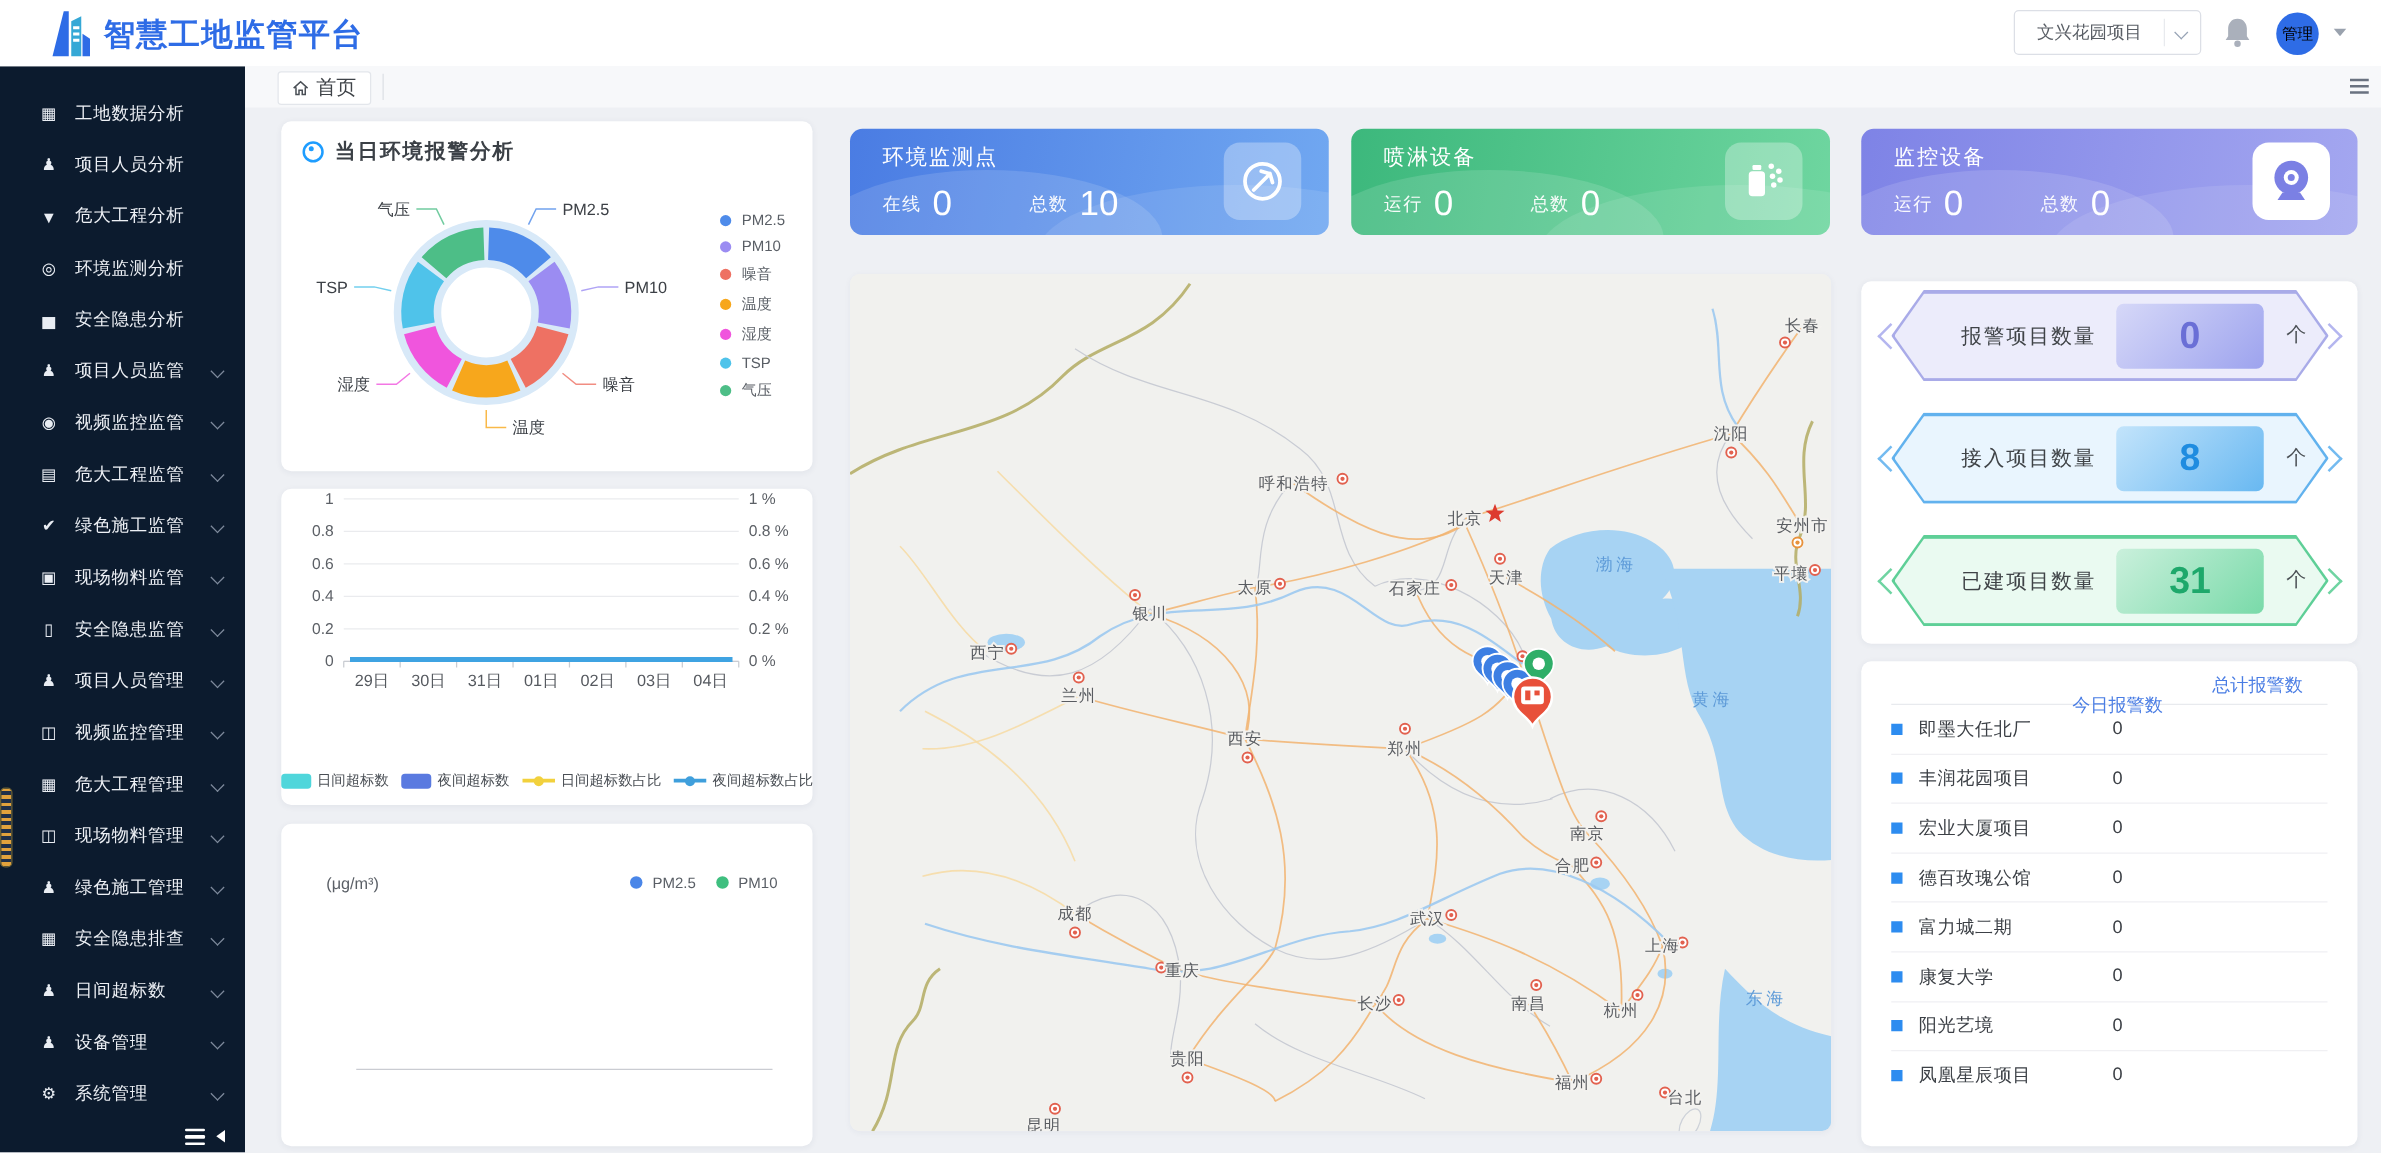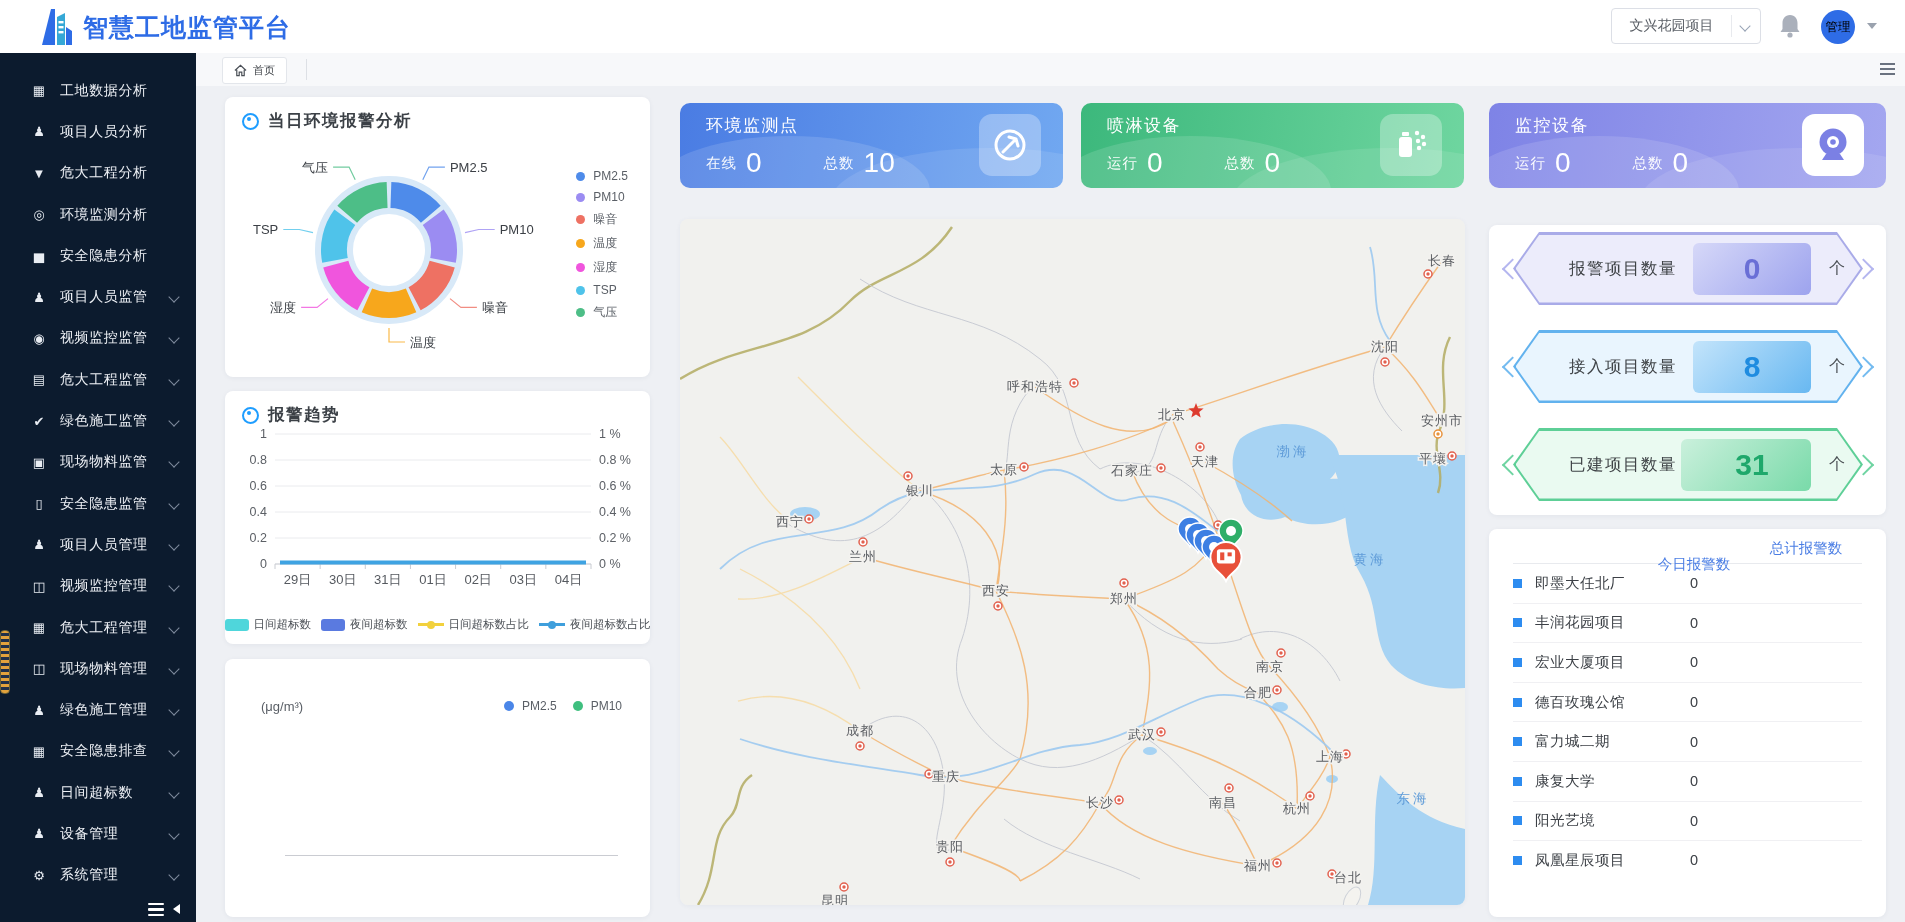--- a/index.html
+++ b/index.html
@@ -34,21 +34,21 @@
   #side-stripe{position:absolute;left:0;top:577px;width:8px;height:62px;border:1px solid #6b6136;border-radius:4px;
       background:repeating-linear-gradient(0deg,#e2a23c 0 3px,#20304a 3px 6px);}
   #collapse-btn{position:absolute;right:16px;bottom:6px;display:flex;align-items:center;gap:4px;cursor:pointer;}
   #collapse-btn .bars{display:flex;flex-direction:column;gap:3px;}
   #collapse-btn .bars i{display:block;width:16px;height:2.5px;background:#fff;border-radius:1px;}
   #collapse-btn .tri{width:0;height:0;border:5px solid transparent;border-right:7px solid #fff;}
 
   
   #crumbbar{position:absolute;left:196px;top:53px;right:0;height:33px;background:#f7f8fa;z-index:4;}
   #home-tab{position:absolute;left:26px;top:4px;height:25px;background:#fff;border:1px solid #e3e6eb;
-      border-radius:3px;display:flex;align-items:center;gap:6px;padding:0 11px;font-size:11px;color:#3f4348;cursor:pointer;}
+      border-radius:3px;display:flex;align-items:center;gap:6px;padding:0 11px;font-size:16px;color:#3f4348;cursor:pointer;}
   #crumb-div{position:absolute;left:110px;top:6px;width:1px;height:21px;background:#dde0e5;}
   #crumb-menu{position:absolute;right:10px;top:10px;display:flex;flex-direction:column;gap:3px;cursor:pointer;}
   #crumb-menu i{display:block;width:15px;height:2px;background:#6a7widthsee;background:#6a7280;}
 
   
   #main{position:absolute;left:196px;top:86px;right:0;bottom:0;}
   .card{position:absolute;background:#fff;border-radius:8px;box-shadow:0 1px 5px rgba(30,50,90,.06);}
   .card-title{display:flex;align-items:center;gap:9px;padding:13px 18px 0 17px;}
   .bullseye{width:13px;height:13px;border:2.5px solid #1e9dff;border-radius:50%;position:relative;flex:none;}
   .bullseye::after{content:'';position:absolute;left:2.5px;top:2.5px;width:4px;height:4px;border-radius:50%;background:#1e9dff;}
@@ -110,21 +110,21 @@
   .hexwrap .hcontent{position:absolute;inset:0;display:flex;align-items:center;z-index:2;}
   .hlabel{font-size:16.5px;color:#3f4347;letter-spacing:1.5px;margin-left:56px;flex:1;}
   .vbox{width:118px;height:52px;border-radius:6px;display:flex;align-items:center;justify-content:center;
       font-size:30px;font-weight:700;flex:none;}
   .hunit{width:52px;text-align:center;font-size:16px;color:#4a4f54;flex:none;}
   .hside{position:absolute;top:50%;width:13px;height:13px;z-index:1;}
   .hside.l{left:-8px;transform:translateY(-50%) rotate(45deg);border-left:2.5px solid;border-bottom:2.5px solid;}
   .hside.r{right:-8px;transform:translateY(-50%) rotate(225deg);border-left:2.5px solid;border-bottom:2.5px solid;}
   #hex-0 .hex{background:#a9abe8;} #hex-0 .hex-in{background:#ececfb;} #hex-0 .vbox{background:linear-gradient(135deg,#d6d8f8,#9da3ee);color:#6a6fd6;} #hex-0 .hside{border-color:#b4b6ef;}
   #hex-1 .hex{background:#62b2ee;} #hex-1 .hex-in{background:#e9f5fe;} #hex-1 .vbox{background:linear-gradient(135deg,#c3e4fb,#68b8f1);color:#1f8ce0;} #hex-1 .hside{border-color:#74bbf0;}
-  #hex-2 .hex{background:#5ecf97;} #hex-2 .hex-in{background:#eafaf1;} #hex-2 .vbox{background:linear-gradient(135deg,#caf0dc,#79daa9);color:#1ea86b;padding-left:12px;} #hex-2 .hside{border-color:#6fd4a2;}
+  #hex-2 .hex{background:#5ecf97;} #hex-2 .hex-in{background:#eafaf1;} #hex-2 .vbox{background:linear-gradient(135deg,#caf0dc,#79daa9);color:#1ea86b;} #hex-2 .hside{border-color:#6fd4a2;}
 
   
   #stats-card{left:1293px;top:443px;width:397px;height:388px;}
   #stats-head{position:relative;height:30px;margin:4px 24px 0 24px;border-bottom:1px solid #e8eaee;}
   #stats-head span{position:absolute;top:6px;width:110px;text-align:center;font-size:14.5px;color:#4a7de4;cursor:pointer;}
   #col-today{left:126px;margin-top:16px;} #col-total{left:238px;}
   .trow{position:relative;height:38.6px;margin:0 24px;border-bottom:1px solid #f0f0f3;display:flex;align-items:center;}
   .trow:last-child{border-bottom:none;}
   .sq{width:9px;height:9px;background:#2d8cf0;margin-right:13px;flex:none;}
   .pname{font-size:14.5px;color:#3c4046;letter-spacing:.5px;}
@@ -344,24 +344,20 @@
           <span>TSP</span>
         </div>
         <div class="dleg">
           <i style="background:#4dbe87"></i>
           <span>气压</span>
         </div>
       </div>
   </div>
 
   <div class="card" id="card-trend">
-    <div class="card-title">
-      <span class="bullseye"></span>
-      <span class="title-text">报警趋势</span>
-    </div>
     <svg id="trend-svg" width="425" height="172" viewBox="0 0 425 172">
         <line x1="50" y1="8" x2="366" y2="8" stroke="#eaebee" stroke-width="1"></line>
         <text x="42" y="12" text-anchor="end" font-size="12.5" fill="#5c6066">1</text>
         <text x="374" y="12" text-anchor="start" font-size="12.5" fill="#5c6066">1 %</text>
         <line x1="50" y1="34" x2="366" y2="34" stroke="#eaebee" stroke-width="1"></line>
         <text x="42" y="38" text-anchor="end" font-size="12.5" fill="#5c6066">0.8</text>
         <text x="374" y="38" text-anchor="start" font-size="12.5" fill="#5c6066">0.8 %</text>
         <line x1="50" y1="60" x2="366" y2="60" stroke="#eaebee" stroke-width="1"></line>
         <text x="42" y="64" text-anchor="end" font-size="12.5" fill="#5c6066">0.6</text>
         <text x="374" y="64" text-anchor="start" font-size="12.5" fill="#5c6066">0.6 %</text>

